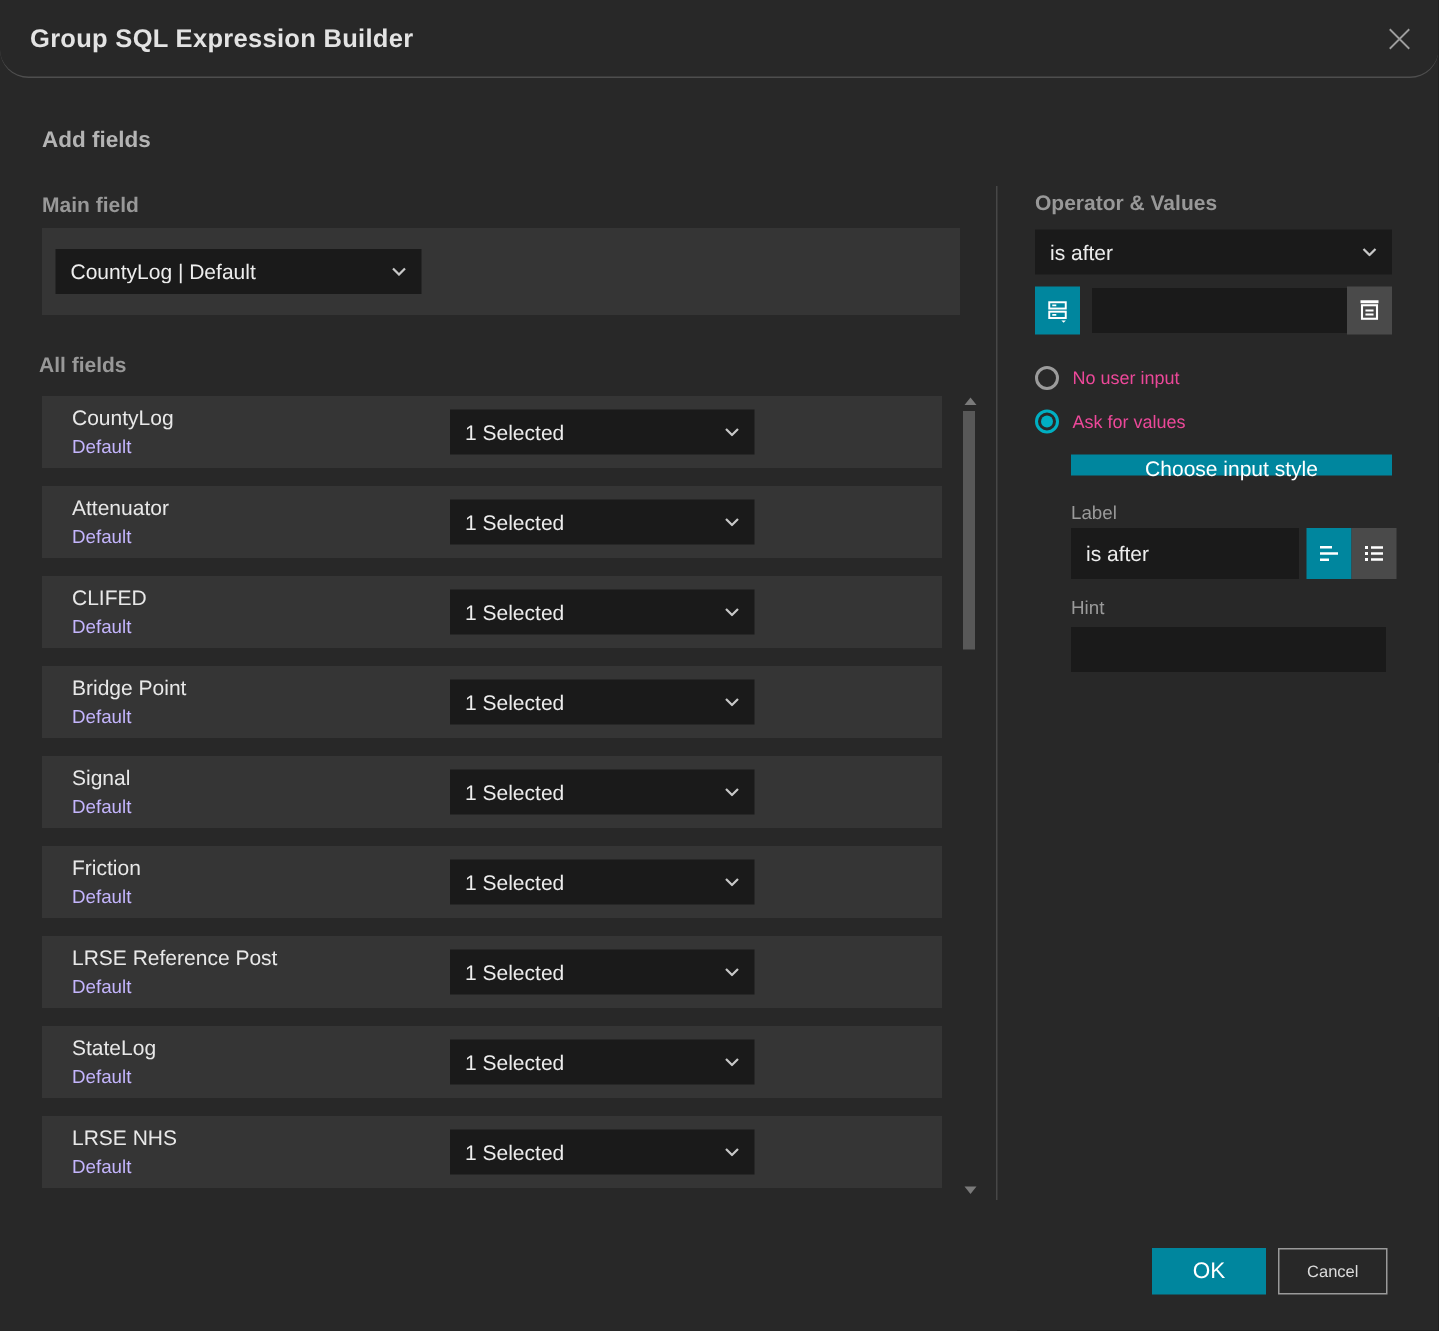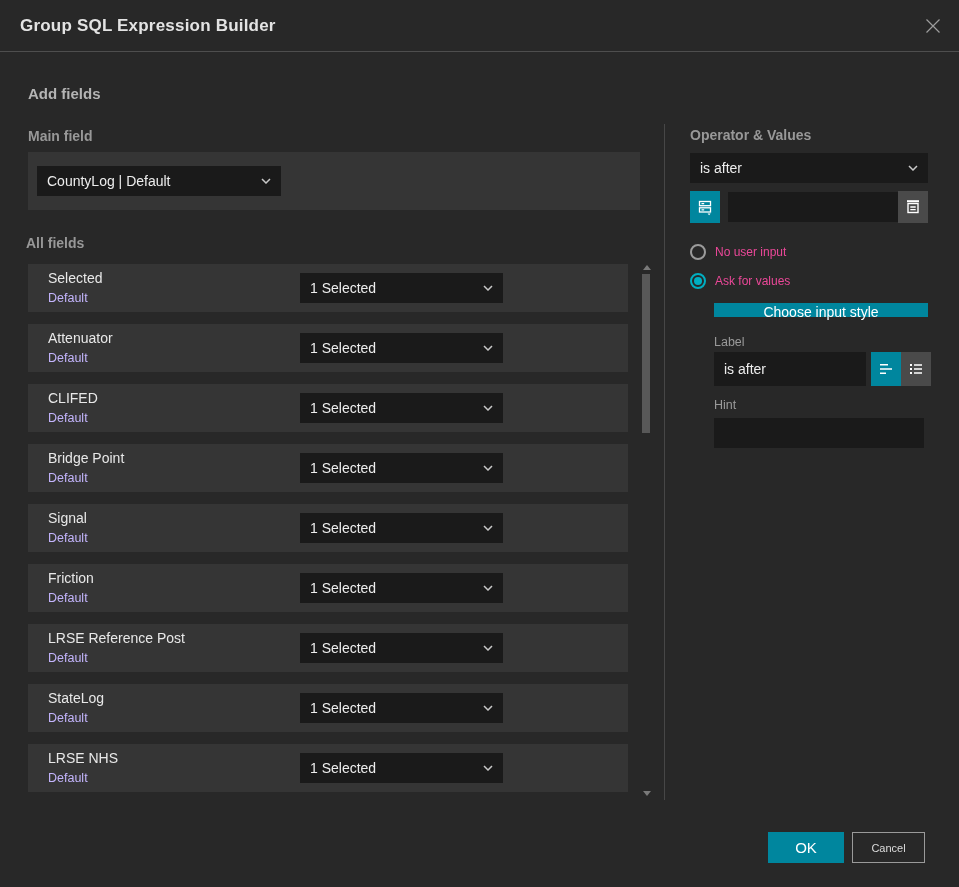--- a/index.html
+++ b/index.html
@@ -9,21 +9,21 @@
     --dialog-bg:#282828;
     --panel-bg:#353535;
     --input-bg:#1a1a1a;
   }
   *{box-sizing:border-box;}
   html,body{margin:0;padding:0;background:#1d1d1d;}
   body{font-family:"Liberation Sans",sans-serif;}
   #app{position:relative;width:959px;height:887px;background:var(--dialog-bg);overflow:hidden;}
 
   
-  .titlebar{position:absolute;left:0;top:0;width:959px;height:52px;border-bottom:1px solid #4e4e4e;}
+  .titlebar{position:absolute;left:0;top:0;width:959px;height:52px;border-bottom:1px solid #4e4e4e;border-radius:19px;}
   .title{position:absolute;left:20px;top:0;height:52px;line-height:52px;font-size:17px;font-weight:600;color:#e3e3e3;letter-spacing:.2px;}
   .close-btn{position:absolute;right:17px;top:17px;width:18px;height:18px;color:#9d9d9d;cursor:pointer;display:flex;align-items:center;justify-content:center;background:none;border:none;padding:0;}
 
   
   .h-add{position:absolute;left:28px;top:85px;font-size:15px;font-weight:700;color:#b4b4b4;}
   .h-sub{position:absolute;font-size:14px;font-weight:700;color:#989898;}
   .h-main-field{left:28px;top:128px;}
   .h-all-fields{left:26px;top:235px;}
   .h-operator{left:690px;top:127px;}
 
@@ -111,21 +111,21 @@
       <span class="chev" style="display:flex;">
         <svg width="10" height="6" viewBox="0 0 10 6">
             <path d="M1 1 L5 5 L9 1" stroke="#c8c8c8" stroke-width="1.5" fill="none"></path>
           </svg>
       </span>
     </div>
   </div>
 
   <div class="list">
     <div class="row">
-      <div class="row-name">Selected</div>
+      <div class="row-name">CountyLog</div>
       <div class="row-sub">Default</div>
       <div class="select">
         <span class="select-label sel-count">1 Selected</span>
         <span class="chev" style="display:flex;">
           <svg width="10" height="6" viewBox="0 0 10 6">
               <path d="M1 1 L5 5 L9 1" stroke="#c8c8c8" stroke-width="1.5" fill="none"></path>
             </svg>
         </span>
       </div>
     </div>

